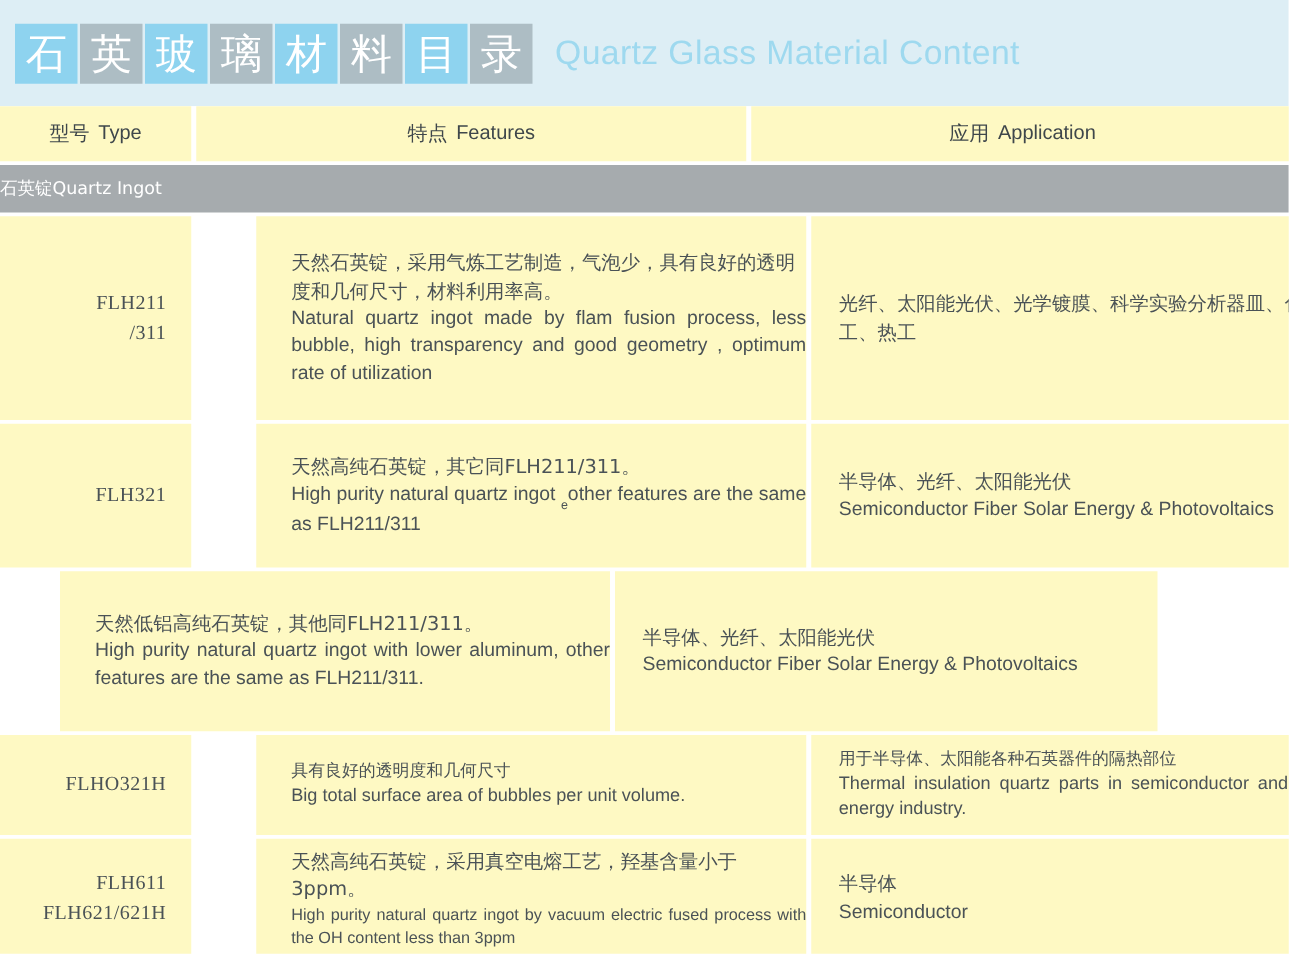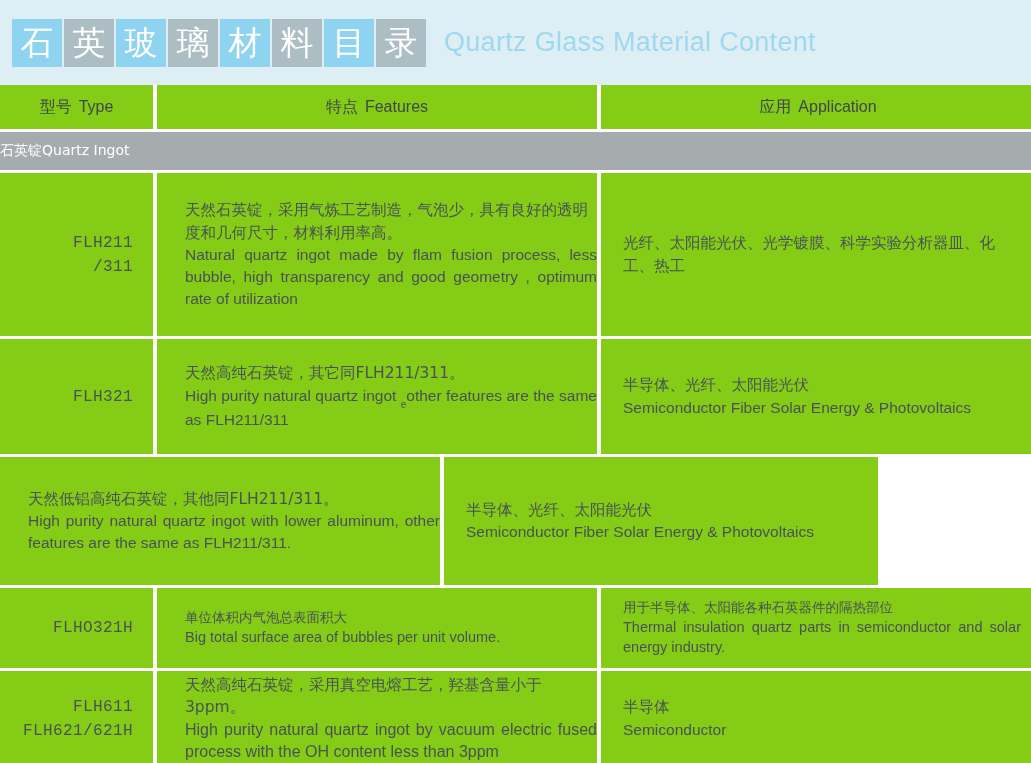--- a/index.html
+++ b/index.html
@@ -67,21 +67,21 @@
     width: 1031px;
     background: #ffffff;
   }
   .row {
     display: flex;
     width: 1031px;
     box-sizing: border-box;
     margin-bottom: 3px;
   }
   .cell {
-    background: #84cc16;
+    background: #fef9c3;
     box-sizing: border-box;
     padding: 10px 14px;
   }
   .c-type   { width: 153px; flex: 0 0 153px; margin-right: 4px; }
   .c-feat   { width: 440px; flex: 0 0 440px; margin-right: 4px; }
   .c-app    { width: 434px; flex: 0 0 434px; }
 
   
   .row-header .cell {
     height: 44px;
@@ -116,28 +116,28 @@
     display: flex;
     align-items: center;
     justify-content: flex-end;
     text-align: right;
     padding-right: 20px;
     font-size: 16px;
     color: #4a5256;
     letter-spacing: 0.4px;
     white-space: pre-line;
     line-height: 1.5;
-    font-family: Liberation Mono, monospace;
+    font-family: Liberation Serif, serif;
   }
   .row-data .c-feat, .row-data .c-app {
     display: flex;
     flex-direction: column;
     justify-content: center;
   }
-  .row-data .c-feat { padding-left: 28px; padding-right: 0; }
+  .row-data .c-feat { padding-left: 28px; padding-right: 0; margin-left: 48px; }
   .row-data .c-app  { padding-left: 22px; padding-right: 14px; }
 
   .txt-cn {
     font-family: "DejaVu Sans", sans-serif;
     font-size: 15.5px;
     line-height: 1.45;
     color: #4a5256;
   }
   .txt-en {
     font-family: "Liberation Sans", sans-serif;
@@ -145,21 +145,21 @@
     line-height: 1.42;
     color: #4a5256;
     text-align: justify;
     text-align-last: left;
   }
   .txt-en.just-all { text-align: justify; }
 
   
   .txt-cn.sm { font-size: 13.5px; line-height: 1.4; }
   .txt-en.sm { font-size: 14.5px; line-height: 1.42; }
-  .txt-en.xs { font-size: 16px; line-height: 1.4; }
+  .txt-en.xs { font-size: 13px; line-height: 1.4; }
 
   .sub-e {
     font-size: 10px;
     vertical-align: sub;
     display: inline-block;
     transform: translateY(3px);
   }
 
   
   .h-r1 { height: 163px; }
@@ -239,21 +239,21 @@
       </div>
       <div class="cell c-app">
         <div class="txt-cn">半导体、光纤、太阳能光伏</div>
         <div class="txt-en just-all">Semiconductor Fiber Solar Energy &amp; Photovoltaics</div>
       </div>
     </div>
 
     <div class="row row-data h-r4">
       <div class="cell c-type">FLHO321H</div>
       <div class="cell c-feat">
-        <div class="txt-cn sm">单位体积内气泡总表面积大</div>
+        <div class="txt-cn sm">具有良好的透明度和几何尺寸</div>
         <div class="txt-en sm">Big total surface area of bubbles per unit volume.</div>
       </div>
       <div class="cell c-app">
         <div class="txt-cn sm">用于半导体、太阳能各种石英器件的隔热部位</div>
         <div class="txt-en sm just-all">Thermal insulation quartz parts in semiconductor and solar energy industry.</div>
       </div>
     </div>
 
     <div class="row row-data h-r5">
       <div class="cell c-type">FLH611

